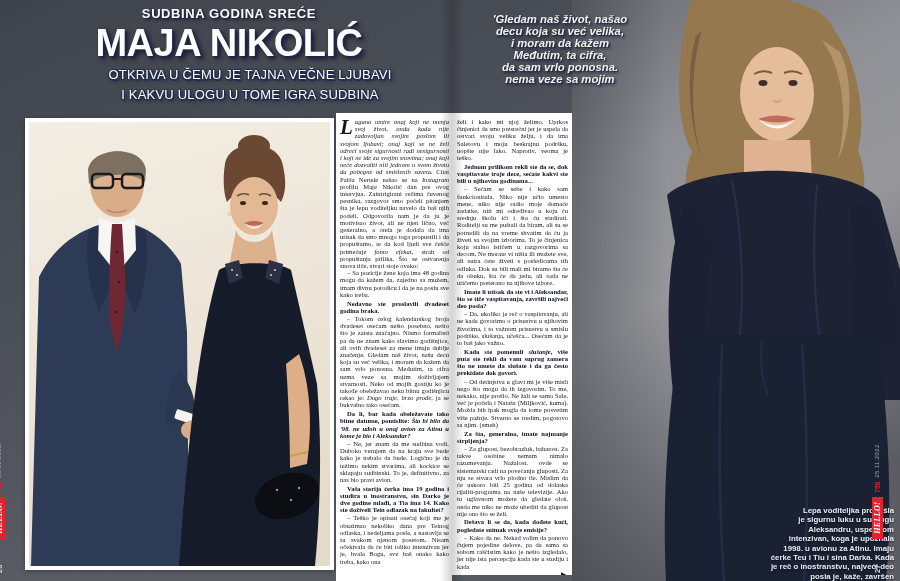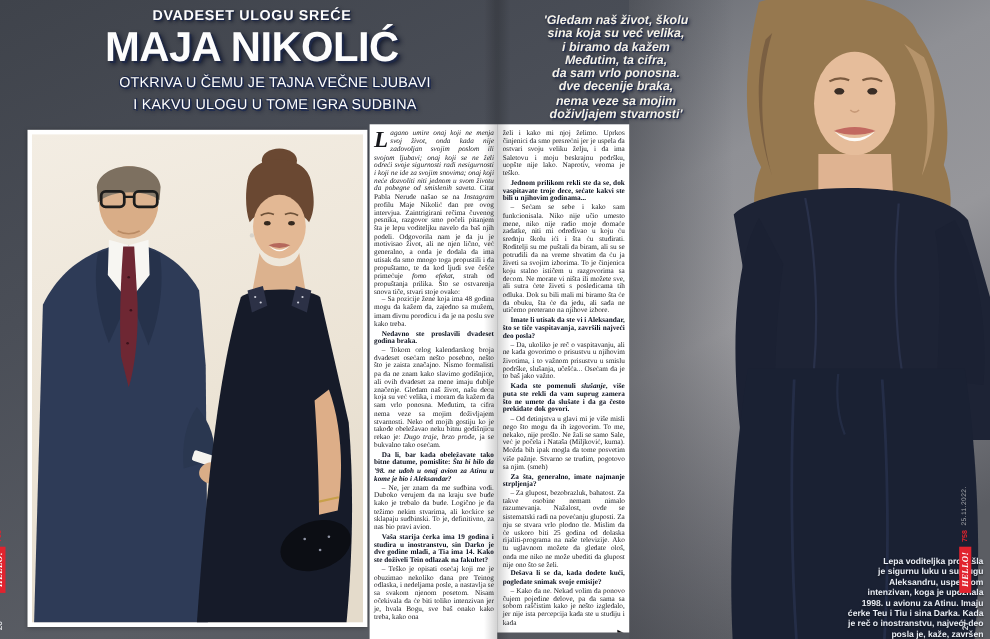--- a/index.html
+++ b/index.html
@@ -106,35 +106,33 @@
 
     <path d="M108,335 L305,335 C318,420 320,520 314,581 L94,581 C90,500 96,408 108,335 Z" fill="#1a2133"></path>
     <path d="M150,345 C146,430 148,520 152,581" stroke="#2a3350" stroke-width="2.5" fill="none" opacity="0.7"></path>
     <path d="M230,345 C236,430 236,520 232,581" stroke="#2a3350" stroke-width="2.5" fill="none" opacity="0.7"></path>
     <path d="M190,340 C188,360 190,380 196,395" stroke="#2a3350" stroke-width="2" fill="none" opacity="0.6"></path>
   </svg>
 
   <div class="gutter"></div>
 
   <header class="headline">
-    <div class="kicker">DVADESET ULOGU SREĆE</div>
+    <div class="kicker">SUDBINA GODINA SREĆE</div>
     <h1 class="title">MAJA NIKOLIĆ</h1>
     <div class="sub">OTKRIVA U ČEMU JE TAJNA VEČNE LJUBAVI</div>
     <div class="sub">I KAKVU ULOGU U TOME IGRA SUDBINA</div>
   </header>
 
   <div class="pullquote">
-    <div>'Gledam naš život, školu</div>
-    <div>sina koja su već velika,</div>
-    <div>i biramo da kažem</div>
+    <div>'Gledam naš život, našao</div>
+    <div>decu koja su već velika,</div>
+    <div>i moram da kažem</div>
     <div>Međutim, ta cifra,</div>
     <div>da sam vrlo ponosna.</div>
-    <div>dve decenije braka,</div>
     <div>nema veze sa mojim</div>
-    <div>doživljajem stvarnosti'</div>
   </div>
 
   <figure class="photo-frame" style="margin:0;">
     <svg viewBox="0 0 301 444" width="301" height="444" aria-hidden="true">
       <defs>
         <linearGradient id="cbg" x1="0" y1="0" x2="0.2" y2="1">
           <stop offset="0" stop-color="#f3ede3"></stop>
             <stop offset="0.6" stop-color="#ece4d6"></stop>
             <stop offset="1" stop-color="#e4dbcb"></stop>
         </linearGradient>

